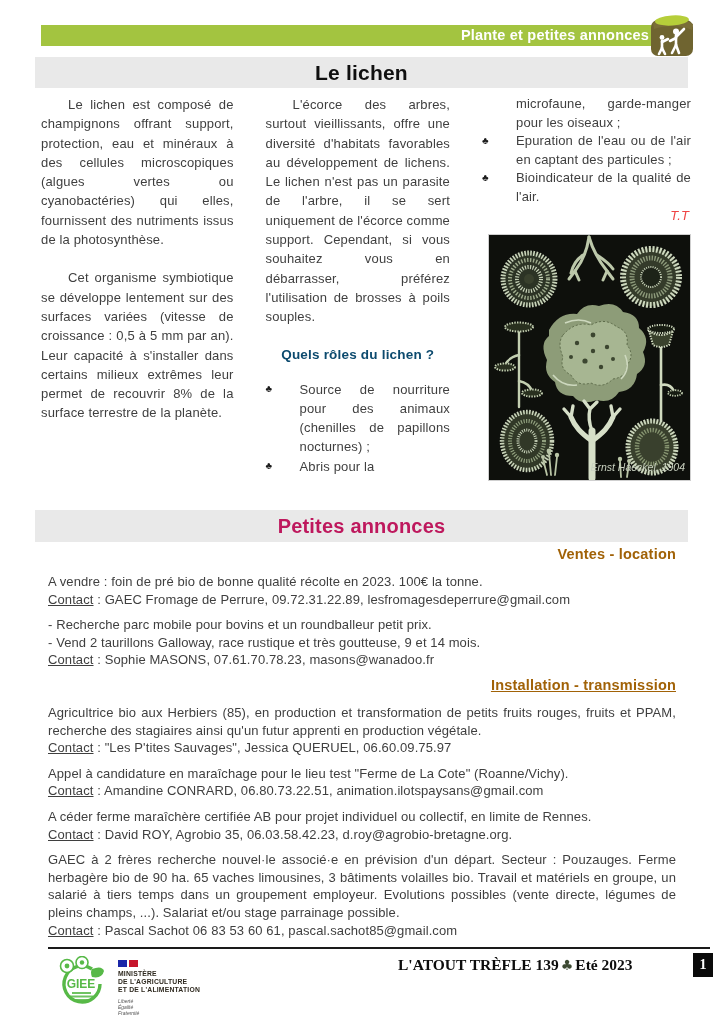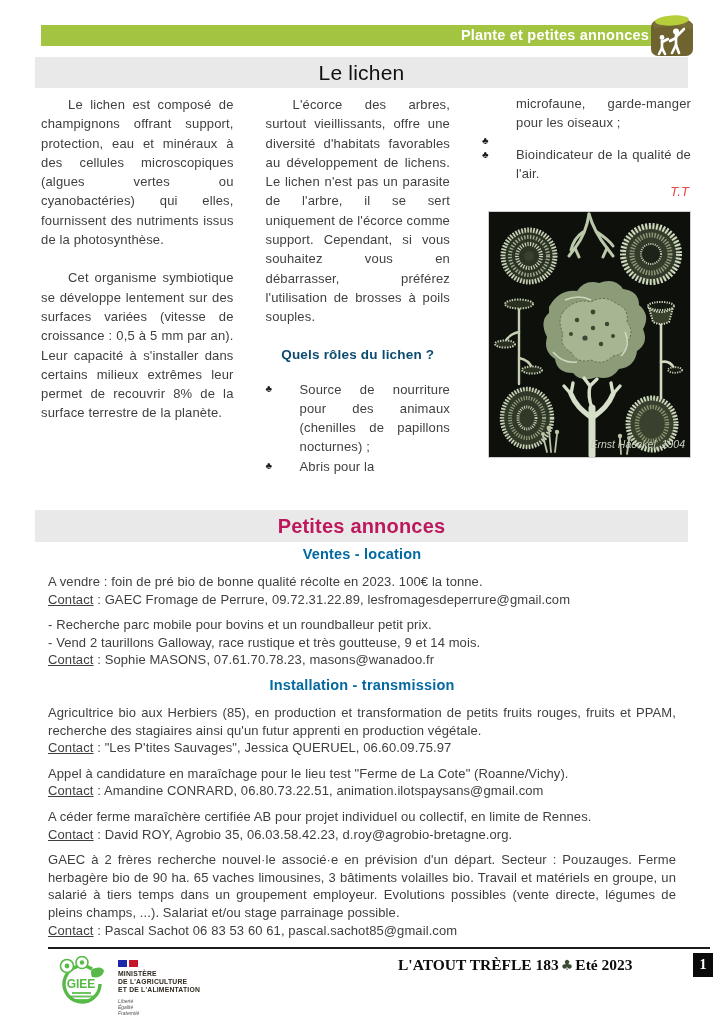--- a/index.html
+++ b/index.html
@@ -11,21 +11,21 @@
   
   .green-bar{
     position:absolute;left:41px;top:25px;width:620px;height:21px;
     background:#a3c440;color:#ffffff;font-weight:bold;font-size:14.5px;
     line-height:21px;text-align:right;padding-right:12px;box-sizing:border-box;
     letter-spacing:.2px;
   }
   .corner-logo{position:absolute;right:27px;top:11px;width:50px;height:47px;}
   .title-bar{
     position:absolute;left:35px;top:57px;width:653px;height:31px;
-    background:#e9e9e9;color:#101010;font-weight:normal;font-size:21px;
+    background:#e9e9e9;color:#101010;font-weight:bold;font-size:21px;
     line-height:31px;text-align:center;letter-spacing:.2px;
   }
   
   .cols{position:absolute;left:41px;top:95px;width:650px;display:flex;gap:32px;}
   .col{box-sizing:border-box;}
   .col1{width:215px;}
   .col2{width:206px;}
   .col3{width:215px;}
   .bt{font-size:13px;line-height:19.3px;text-align:justify;letter-spacing:.15px;margin:0;}
   .c3{line-height:18.6px;}
@@ -42,24 +42,24 @@
   .author{font-style:italic;text-align:right;margin:0 2px 0 0;color:#ef4444;}
   .lichen-img{display:block;margin:9px 0 0 6px;border:1px solid #cfcfcf;}
   
   .pa-bar{
     position:absolute;left:35px;top:510px;width:653px;height:32px;
     background:#e9e9e9;color:#be185d;font-weight:bold;font-size:20px;
     line-height:32px;text-align:center;letter-spacing:.2px;
   }
   .annonces{position:absolute;left:48px;top:546px;width:628px;}
   .section-heading{
-    text-align:center;font-weight:bold;font-size:14.5px;color:#0369a1;
+    text-align:right;font-weight:bold;font-size:14.5px;color:#a16207;
     margin:0 0 11px 0;letter-spacing:.2px;
   }
-  .section-heading.second{margin-top:4px;}
+  .section-heading.second{margin-top:4px;text-decoration:underline;}
   .annonce{font-size:13px;line-height:17.6px;margin:0 0 8px 0;text-align:justify;letter-spacing:.1px;}
   .annonce div{margin:0;}
   .contact-label{text-decoration:underline;}
   
   .footer-line{position:absolute;left:48px;top:947px;width:662px;height:2px;background:#1a1a1a;}
   .giee-logo{position:absolute;left:55px;top:956px;width:54px;height:56px;}
   .ministry{position:absolute;left:118px;top:960px;width:150px;}
   .flag{display:flex;gap:2px;margin-bottom:3px;}
   .flag span{display:block;width:9px;height:7px;}
   .flag .b{background:#1b27a8;}
@@ -127,20 +127,21 @@
       <div class="bl">
         <span class="bm">♣</span>
         <span class="bt btx">Abris pour la</span>
       </div>
     </div>
 
     <div class="col col3">
       <p class="bt c3 cont">microfaune, garde-manger pour les oiseaux ;</p>
       <div class="bl">
         <span class="bm">♣</span>
+        <span class="bt c3 btx">Epuration de l'eau ou de l'air en captant des particules ;</span>
       </div>
       <div class="bl">
         <span class="bm">♣</span>
         <span class="bt c3 btx">Bioindicateur de la qualité de l'air.</span>
       </div>
       <p class="bt c3 author">T.T</p>
 
       <svg class="lichen-img" width="201" height="245" viewBox="0 0 201 245">
         <rect x="0" y="0" width="201" height="245" fill="#0e100c"></rect>
 
@@ -302,18 +303,18 @@
     <div class="ministry-line">DE L'AGRICULTURE</div>
     <div class="ministry-line">ET DE L'ALIMENTATION</div>
     <div class="motto">
       <div class="motto-line">Liberté</div>
       <div class="motto-line">Égalité</div>
       <div class="motto-line">Fraternité</div>
     </div>
   </div>
 
   <div class="journal">
-    <span>L'ATOUT TRÈFLE 183</span><span class="clover">♣</span><span>Eté 2023</span>
+    <span>L'ATOUT TRÈFLE 139</span><span class="clover">♣</span><span>Eté 2023</span>
   </div>
 
   <div class="page-box">1</div>
 
 </div>
 
 </body></html>

